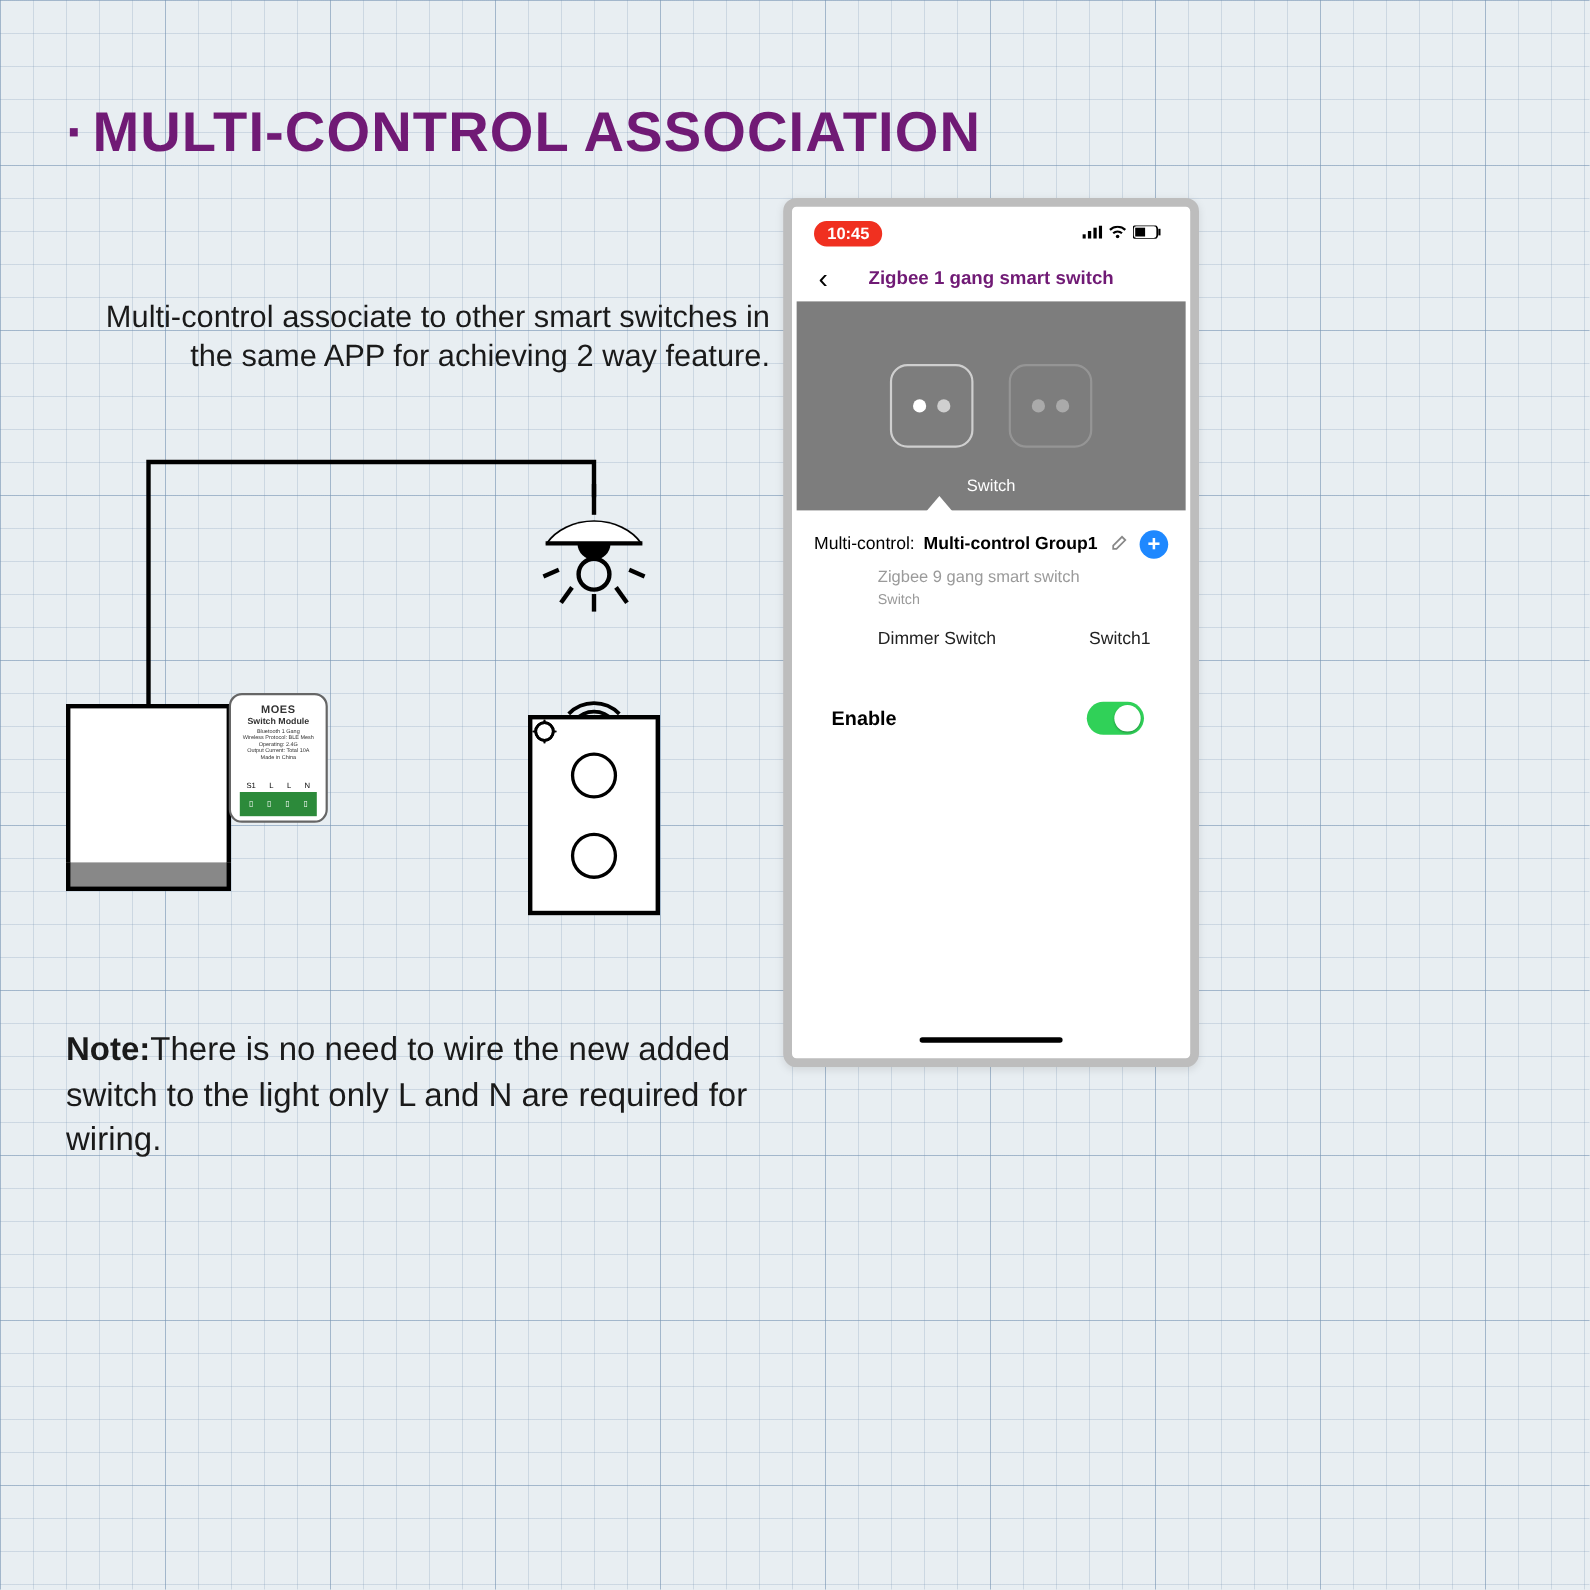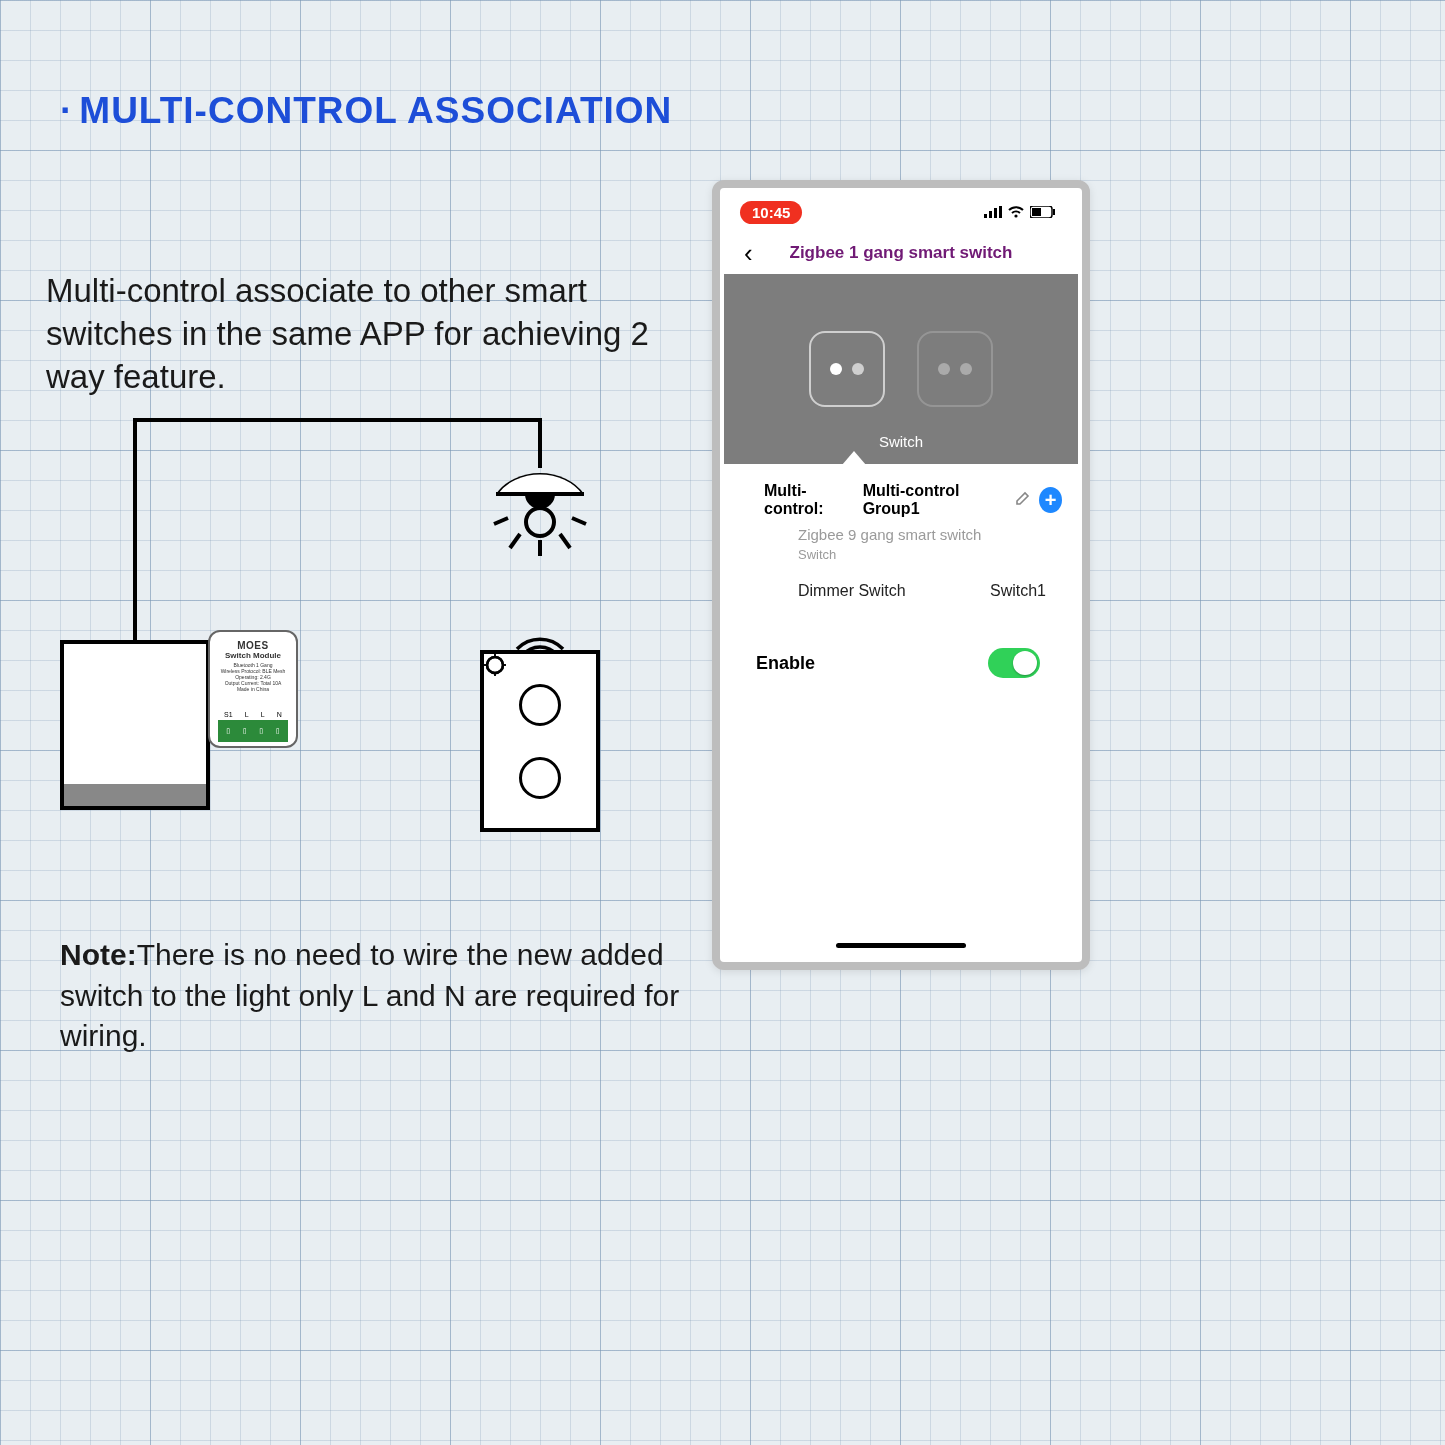--- a/index.html
+++ b/index.html
@@ -13,33 +13,34 @@
       linear-gradient(90deg, rgba(120,150,180,.25) 1px, transparent 1px),
       linear-gradient(rgba(120,150,180,.5) 1px, transparent 1px),
       linear-gradient(90deg, rgba(120,150,180,.5) 1px, transparent 1px);
     background-size: 30px 30px, 30px 30px, 150px 150px, 150px 150px;
     position: relative;
     overflow: hidden;
   }
   .heading {
     position: absolute;
     left: 60px; top: 90px;
-    font-size: 37px;
+    font-size: 51px;
     font-weight: 700;
-    color: #1d4ed8;
+    color: #701a75;
     letter-spacing: 1px;
   }
   .heading::before { content: "·"; margin-right: 6px; }
   .desc {
     position: absolute;
-    left: 46px; top: 270px;
-    font-size: 33px;
+    left: 60px; top: 270px;
+    font-size: 28px;
     color: #1a1a1a;
     line-height: 1.3;
     max-width: 640px;
+    text-align: right;
   }
   .note {
     position: absolute;
     left: 60px; top: 935px;
     font-size: 30px;
     color: #1a1a1a;
     line-height: 1.35;
     max-width: 640px;
   }
   .note b { font-weight: 700; }
@@ -146,21 +147,21 @@
   }
   .hero-pointer{
     position:absolute; bottom:-1px; left:118px;
     width:0; height:0; border-left:12px solid transparent; border-right:12px solid transparent;
     border-bottom:14px solid #fff;
   }
   .section{
     padding:18px 16px 6px 16px;
   }
   .mc-row{ display:flex; align-items:center; gap:8px; font-size:16px; }
-  .mc-row .lbl{ font-weight:700;margin-left:24px; }
+  .mc-row .lbl{ font-weight:400; }
   .mc-row .grp{ font-weight:700; }
   .edit-ico{ color:#888; margin-left:4px; }
   .add-btn{
     margin-left:auto; width:26px; height:26px; border-radius:50%;
     background:#1e88ff; color:#fff; display:flex; align-items:center; justify-content:center;
     font-size:20px; font-weight:700;
   }
   .item{
     padding:8px 0 2px 58px; font-size:15px; color:#9a9a9a;
   }

